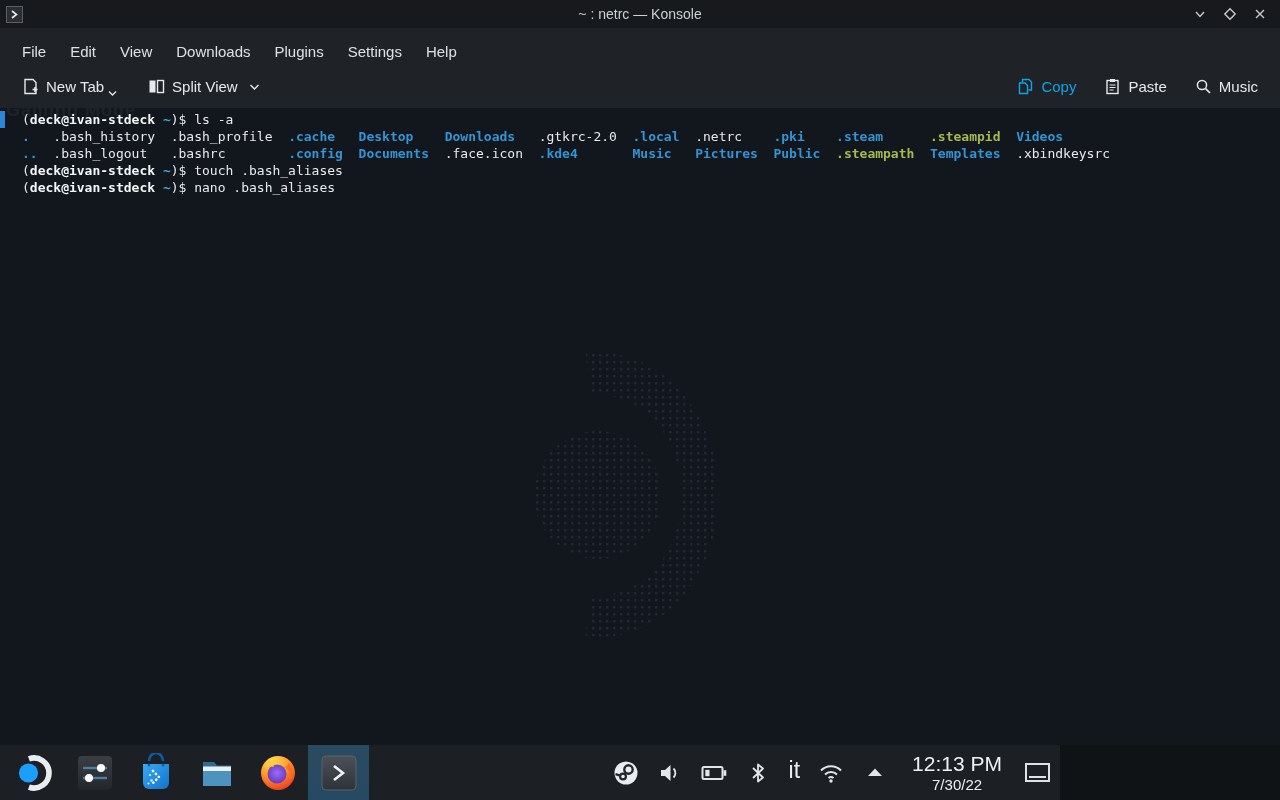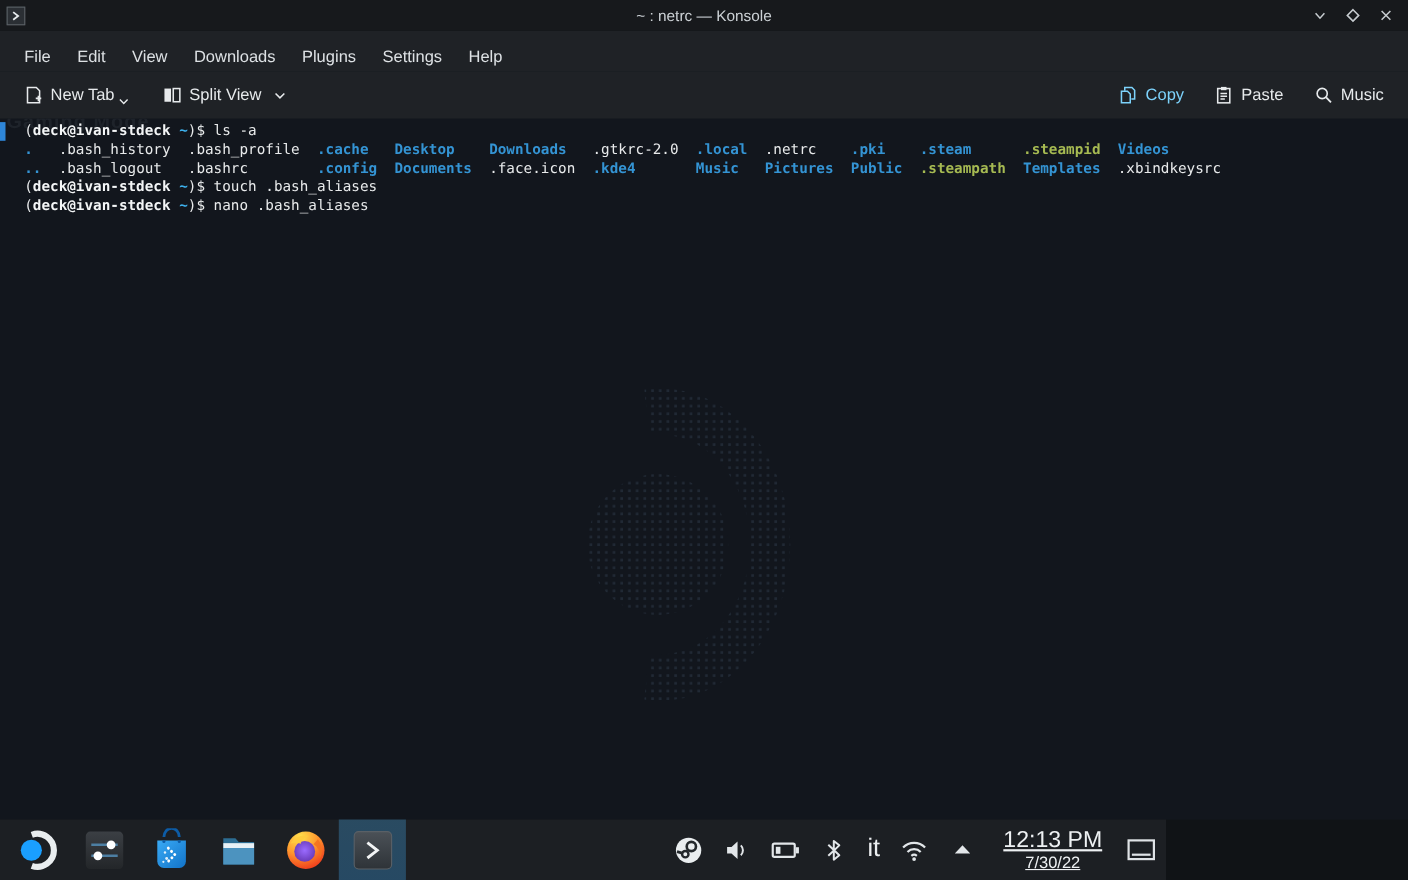--- a/index.html
+++ b/index.html
@@ -19,21 +19,21 @@
   .app-mini-icon { margin-left:6px; width:17px; height:17px; border:1px solid #5a6065; background:#2b2f34;
                    display:flex; align-items:center; justify-content:center; z-index:1; }
   .controls { margin-left:auto; display:flex; align-items:center; gap:14px; padding-right:12px; z-index:1; }
   .ctrl-btn { width:16px; height:16px; display:flex; align-items:center; justify-content:center; color:#c6cbcf; }
 
   .menubar { flex:0 0 37px; background:#1f2226; display:flex; align-items:flex-end; padding-left:10px; }
   .menu-item { color:#dde1e4; font-size:15px; padding:5px 12px; cursor:default; }
 
   .toolbar { flex:0 0 43px; background:#1f2226; display:flex; align-items:center; padding:0 14px; }
   .tool-btn { display:flex; align-items:center; gap:7px; color:#e7eaec; font-size:15px; padding:6px 8px; position:relative; }
-  .tool-btn.disabled { color:#7dd3fc; }
+  .tool-btn.disabled { color:#0ea5e9; }
   .tool-btn .sub-caret { position:relative; top:5px; left:-3px; }
   .tb-gap { width:12px; }
   .spacer { flex:1 1 auto; }
 
   .terminal { flex:1 1 auto; position:relative; background:#12161d; overflow:hidden;
               font-family:"DejaVu Sans Mono", monospace; font-size:13px; line-height:17px; color:#e8eaeb; }
   .gaming-watermark { position:absolute; top:-6px; left:6px; z-index:1;
                       font-family:"Liberation Sans", sans-serif; font-size:18px; font-weight:bold;
                       color:rgba(205,215,225,0.07); letter-spacing:1px; }
   .deck-watermark { position:absolute; left:520px; top:237px; z-index:0; opacity:0.9; }
@@ -49,21 +49,21 @@
   
   .taskbar { position:absolute; left:0; top:745px; width:1060px; height:55px;
              background:#1c1f23; display:flex; align-items:center; }
   .launchers { display:flex; align-items:stretch; height:55px; padding-left:3px; }
   .launcher { width:61px; display:flex; align-items:center; justify-content:center; }
   .launcher.active { background:linear-gradient(180deg, rgba(62,140,190,0.40), rgba(48,112,158,0.52)); }
 
   .tray { margin-left:auto; display:flex; align-items:center; gap:6px; padding-right:6px; height:55px; }
   .tray-icon { width:38px; height:38px; display:flex; align-items:center; justify-content:center; color:#e2e6e9; }
   .kbd-layout { font-size:23px; color:#eceff1; padding:0 6px 4px 6px; }
-  .clock { text-align:center; color:#eef1f3; padding:0 12px; line-height:1;text-decoration:underline; }
+  .clock { text-align:center; color:#eef1f3; padding:0 12px; line-height:1; }
   .clock-time { font-size:21px; margin-bottom:3px; }
   .clock-date { font-size:15px; }
   .show-desktop { width:34px; height:55px; display:flex; align-items:center; justify-content:center; }
   .sd-box { width:25px; height:19px; border:2px solid #dfe3e6; position:relative; }
   .sd-box::after { content:""; position:absolute; left:2px; right:2px; bottom:2px; height:2px; background:#dfe3e6; }
 </style>
 </head>
 <body>
 
 <div class="window">

